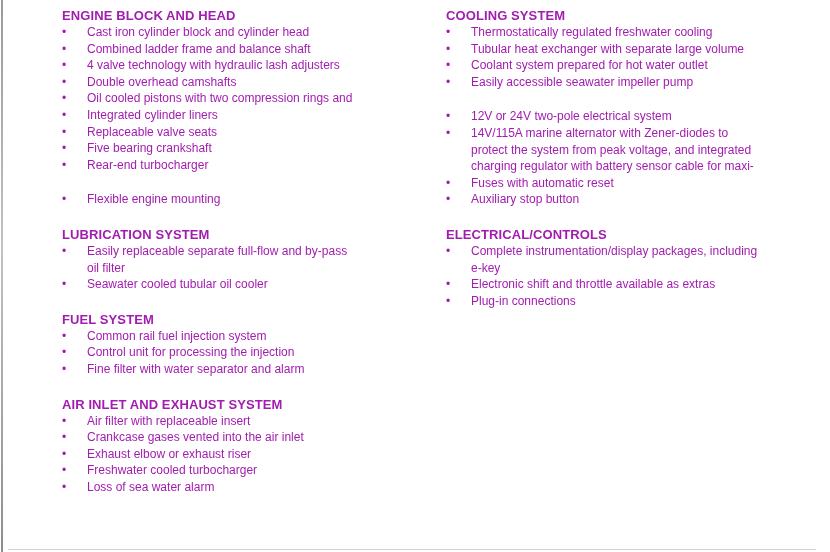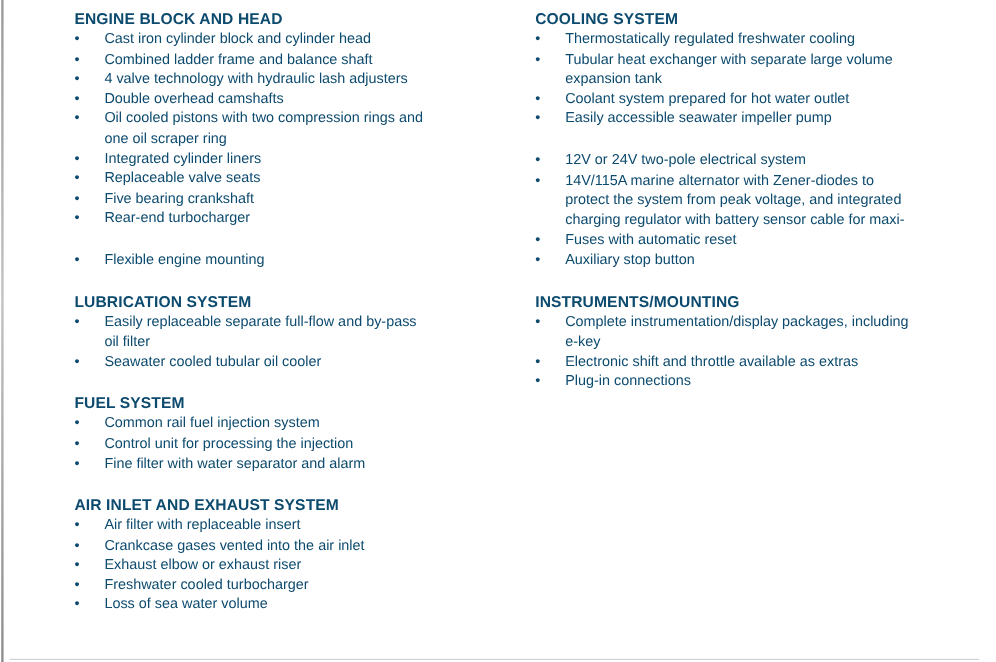--- a/index.html
+++ b/index.html
@@ -7,21 +7,21 @@
     padding: 0;
     background: #ffffff;
   }
   .page {
     position: relative;
     width: 830px;
     height: 552px;
     background: #ffffff;
     overflow: hidden;
     font-family: "Liberation Sans", "DejaVu Sans", sans-serif;
-    color: #0c4a6e;
+    color: #a21caf;
   }
   .edge-left {
     position: absolute;
     left: 1px;
     top: 0;
     bottom: 0;
     width: 2px;
     background: linear-gradient(180deg, #9a9a9a 0%, #c2c2c2 45%, #8d8d8d 100%);
   }
   .edge-bottom {
@@ -96,21 +96,20 @@
         <div class="bullet">
           <span class="marker">•</span>
           <div class="lines">
             <div class="line">Double overhead camshafts</div>
           </div>
         </div>
         <div class="bullet">
           <span class="marker">•</span>
           <div class="lines">
             <div class="line">Oil cooled pistons with two compression rings and</div>
-            <div class="line">one oil scraper ring</div>
           </div>
         </div>
         <div class="bullet">
           <span class="marker">•</span>
           <div class="lines">
             <div class="line">Integrated cylinder liners</div>
           </div>
         </div>
         <div class="bullet">
           <span class="marker">•</span>
@@ -198,39 +197,38 @@
         </div>
         <div class="bullet">
           <span class="marker">•</span>
           <div class="lines">
             <div class="line">Freshwater cooled turbocharger</div>
           </div>
         </div>
         <div class="bullet">
           <span class="marker">•</span>
           <div class="lines">
-            <div class="line">Loss of sea water volume</div>
+            <div class="line">Loss of sea water alarm</div>
           </div>
         </div>
       </div>
     </div>
   <div class="col col-right" id="col-1">
       <div class="section">
         <h2 class="heading">COOLING SYSTEM</h2>
         <div class="bullet">
           <span class="marker">•</span>
           <div class="lines">
             <div class="line">Thermostatically regulated freshwater cooling</div>
           </div>
         </div>
         <div class="bullet">
           <span class="marker">•</span>
           <div class="lines">
             <div class="line">Tubular heat exchanger with separate large volume</div>
-            <div class="line">expansion tank</div>
           </div>
         </div>
         <div class="bullet">
           <span class="marker">•</span>
           <div class="lines">
             <div class="line">Coolant system prepared for hot water outlet</div>
           </div>
         </div>
         <div class="bullet">
           <span class="marker">•</span>
@@ -261,21 +259,21 @@
           </div>
         </div>
         <div class="bullet">
           <span class="marker">•</span>
           <div class="lines">
             <div class="line">Auxiliary stop button</div>
           </div>
         </div>
       </div>
       <div class="section">
-        <h2 class="heading">INSTRUMENTS/MOUNTING</h2>
+        <h2 class="heading">ELECTRICAL/CONTROLS</h2>
         <div class="bullet">
           <span class="marker">•</span>
           <div class="lines">
             <div class="line">Complete instrumentation/display packages, including</div>
             <div class="line">e-key</div>
           </div>
         </div>
         <div class="bullet">
           <span class="marker">•</span>
           <div class="lines">

